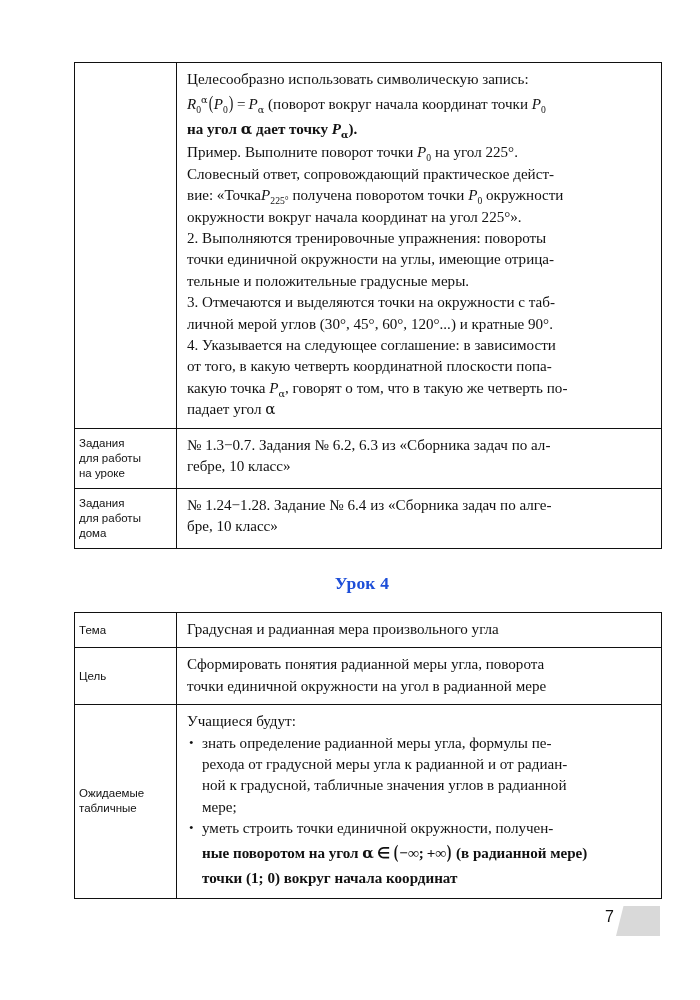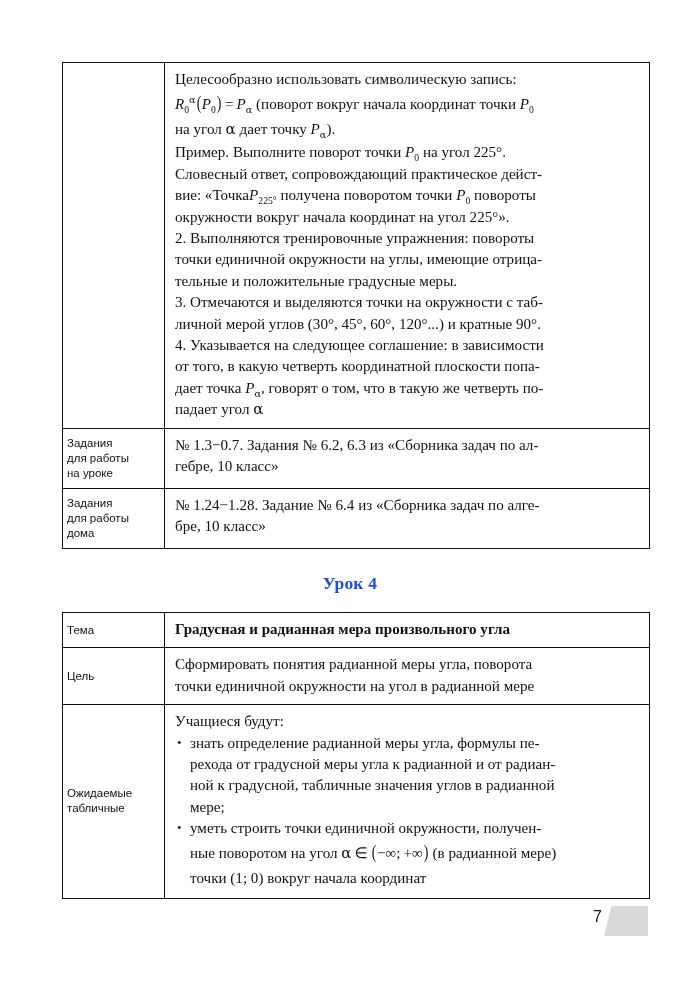--- a/index.html
+++ b/index.html
@@ -11,21 +11,21 @@
     width: 700px;
     height: 1000px;
     position: relative;
     font-family: "Liberation Serif", serif;
     color: #1a1a1a;
     overflow: hidden;
   }
 
   .page {
     position: absolute;
-    left: 0; top: 0;
+    left: 12px; top: 0;
     width: 564px;
     height: 1000px;
   }
 
   
   .doc-table {
     position: absolute;
     border-collapse: collapse;
     table-layout: fixed;
     border: 1.6px solid #111;
@@ -78,25 +78,25 @@
   }
   sub.up, sup.up { font-style: normal; }
   .greek { font-family: "DejaVu Serif", serif; font-style: normal; }
   .bigparen {
     font-size: 1.22em;
     font-style: normal;
     display: inline-block;
     transform: scaleX(0.75);
   }
   .italic { }
-  .bold-serif { font-weight: bold; }
+  .bold-serif { font-weight: normal; }
 
   
   .formula-line { line-height: 26px; }
-  .tall-line { line-height: 25px; }
+  .tall-line { line-height: 25px; font-weight: bold; }
 
   
   #lesson-heading {
     position: absolute;
     left: 0;
     top: 573px;
     width: 700px;
     text-align: center;
     font-family: "Liberation Serif", serif;
     font-weight: bold;
@@ -172,34 +172,34 @@
 
           <p><span class="italic">Пример</span><span>. Выполните поворот точки</span>
             <span class="math">P<sub class="up">0</sub></span>
             <span>на угол 225°.</span></p>
 
           <p>Словесный ответ, сопровождающий практическое дейст-</p>
 
           <p><span>вие: «Точка</span><span class="math">P<sub class="up">225°</sub></span>
             <span>получена поворотом точки</span>
             <span class="math">P<sub class="up">0</sub></span>
-            <span>повороты</span></p>
+            <span>окружности</span></p>
 
           <p>окружности вокруг начала координат на угол 225°».</p>
 
           <p>2. Выполняются тренировочные упражнения: повороты</p>
           <p>точки единичной окружности на углы, имеющие отрица-</p>
           <p>тельные и положительные градусные меры.</p>
 
           <p>3. Отмечаются и выделяются точки на окружности с таб-</p>
           <p>личной мерой углов (30°, 45°, 60°, 120°...) и кратные 90°.</p>
 
           <p>4. Указывается на следующее соглашение: в зависимости</p>
           <p>от того, в какую четверть координатной плоскости попа-</p>
-          <p><span>дает точка</span>
+          <p><span>какую точка</span>
             <span class="math">P<sub class="greek">α</sub></span><span>, говорят о том, что в такую же четверть по-</span></p>
           <p><span>падает угол</span>
             <span class="greek">α</span></p>
 
         </td>
       </tr>
 
       <tr>
         <td class="col-label">
           <div>Задания</div>

